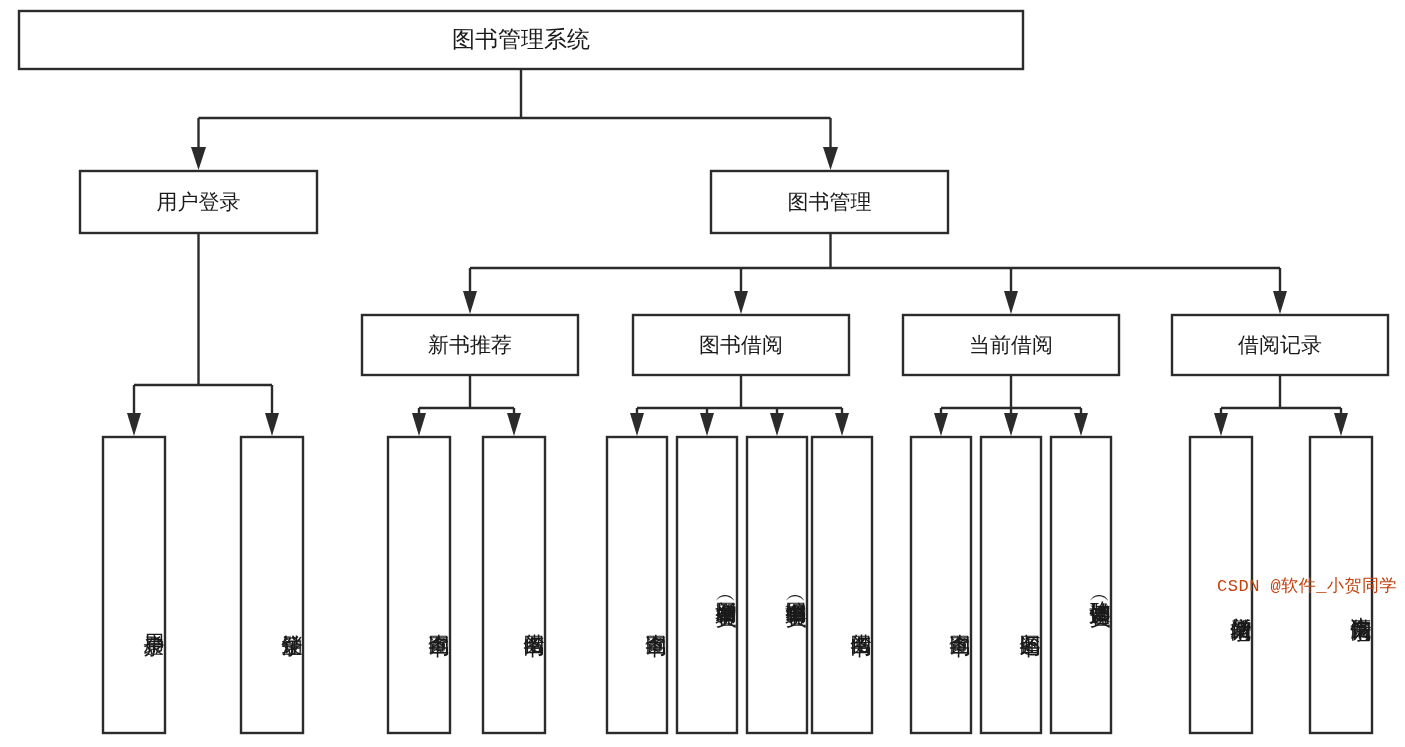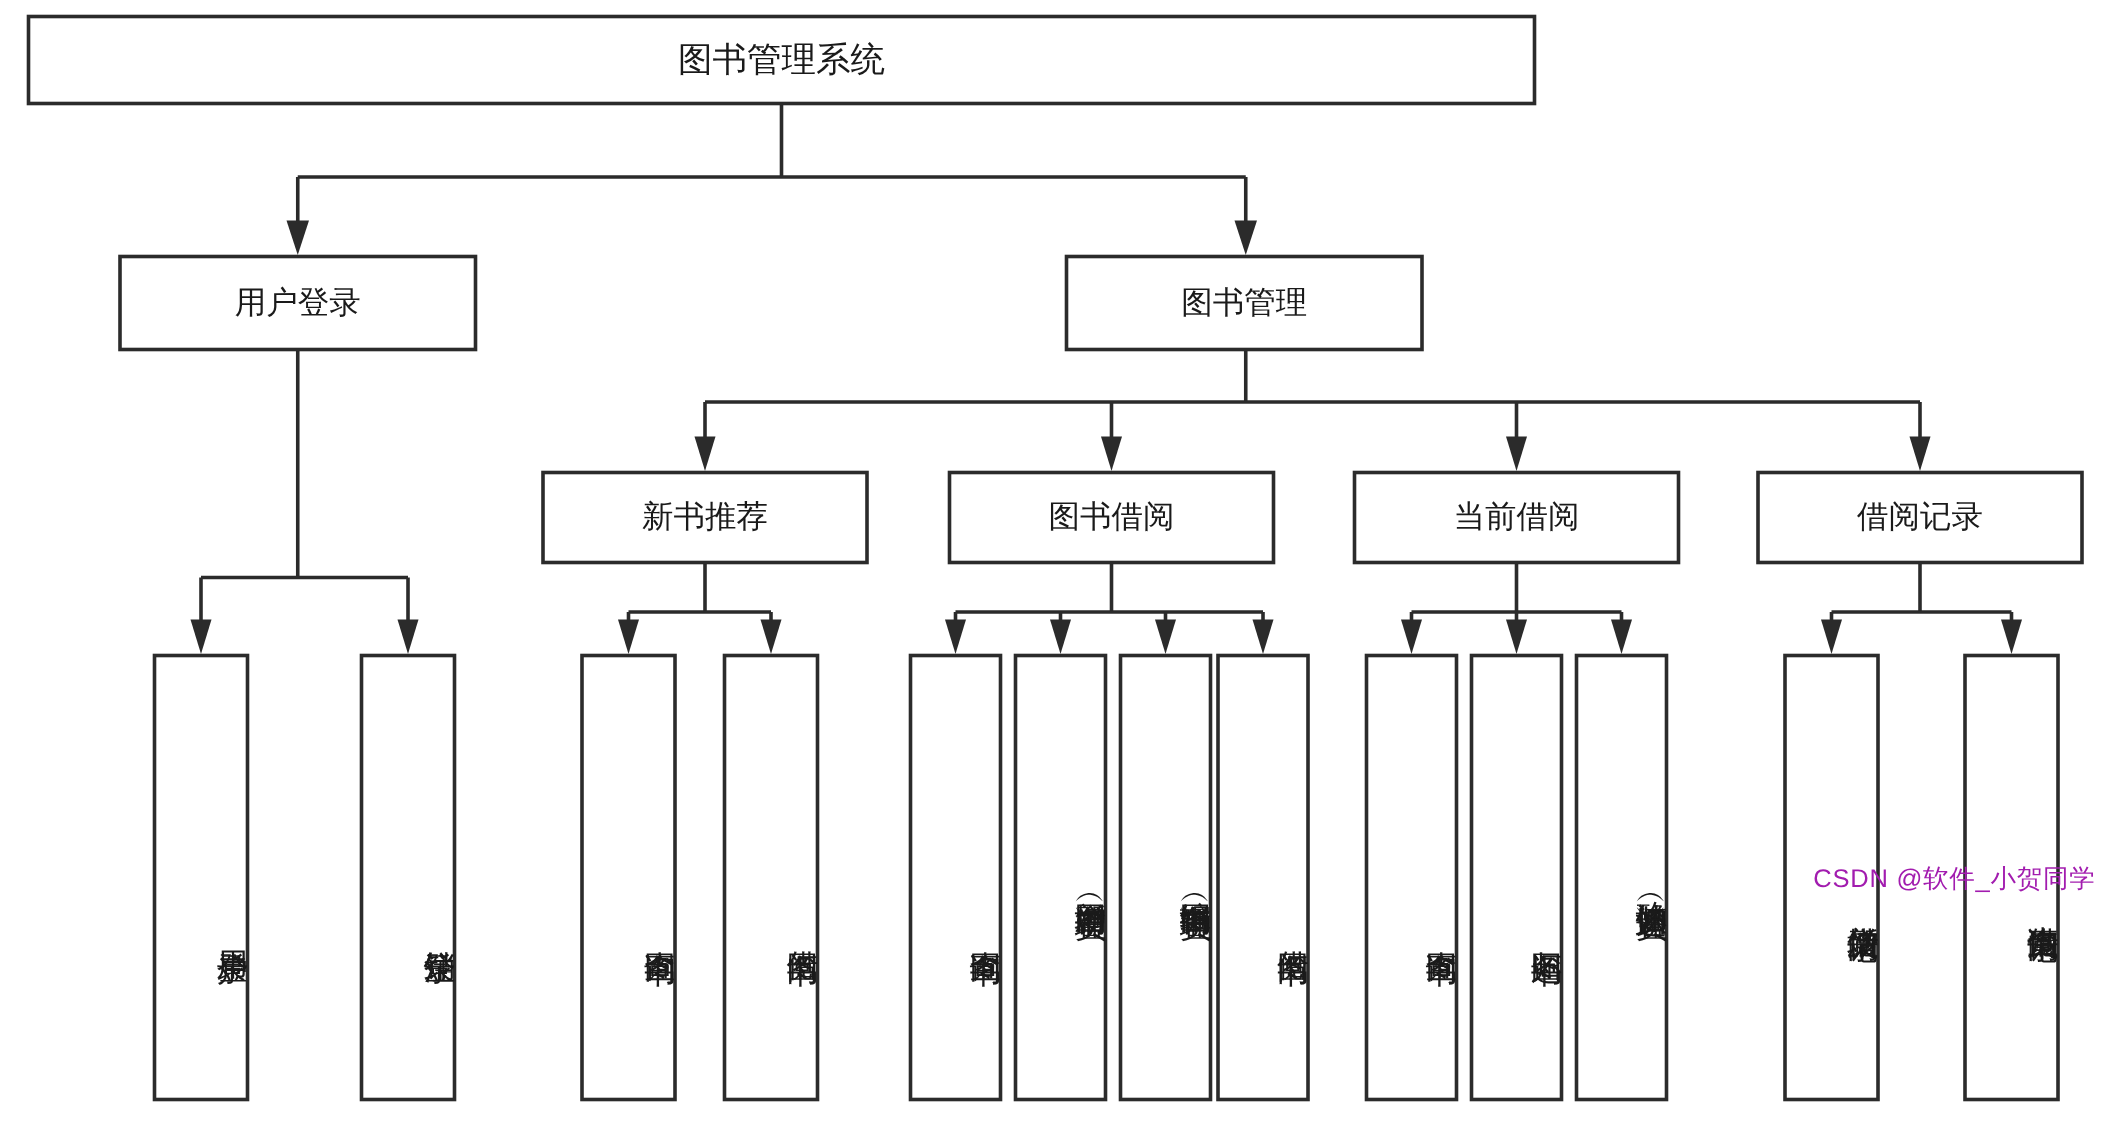--- a/index.html
+++ b/index.html
@@ -68,23 +68,23 @@
     letter-spacing: 1px;
     display: flex;
     align-items: flex-start;
     justify-content: center;
     pointer-events: none;
   }
   #watermark {
     position: absolute;
     right: 8px;
     bottom: 6px;
-    font-family: Liberation Sans, sans-serif;
+    font-family: Liberation Mono, monospace;
     font-size: 17px;
-    color: #a21caf;
+    color: #c2410c;
     letter-spacing: 0.5px;
     white-space: nowrap;
   }
 </style>
 </head>
 <body>
 
 <div id="diagram-root">
 
   <svg id="flow-svg" viewBox="0 0 1405 747">

